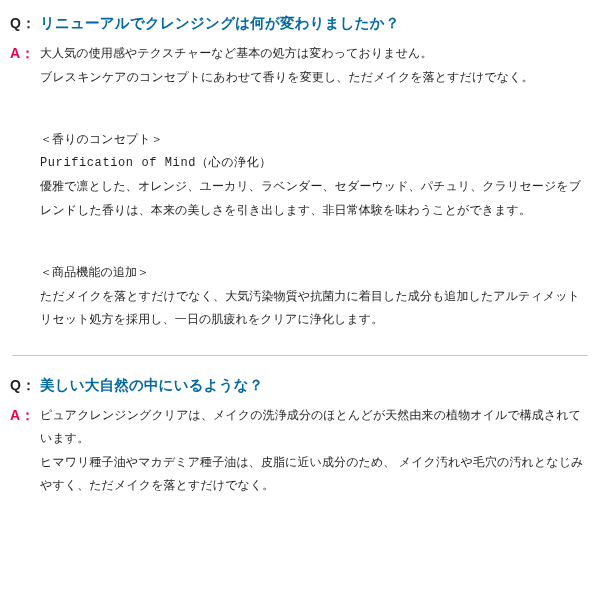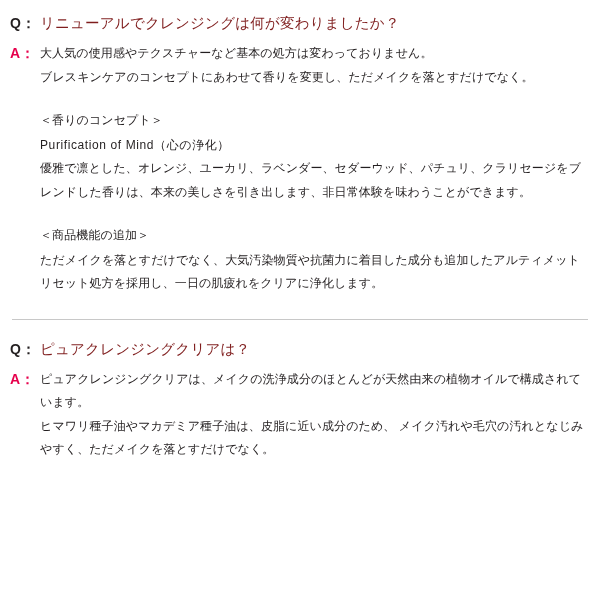--- a/index.html
+++ b/index.html
@@ -36,42 +36,41 @@
     letter-spacing: 0.5px;
     width: 30px;
   }
   .marker.q {
     color: #231f20;
   }
   .marker.a {
     color: #e6004c;
   }
   .q-text {
-    font-weight: normal;
+    font-weight: bold;
     font-size: 14.5px;
     line-height: 22px;
-    color: #7f1d1d;
+    color: #0369a1;
     letter-spacing: 0.2px;
   }
   .a-body {
     font-size: 12px;
     line-height: 23.5px;
     color: #231f20;
     letter-spacing: 0.1px;
     flex: 1 1 auto;
   }
   .a-body p {
     margin: 0;
   }
   .a-body p.spacer-before {
-    margin-top: 21px;
-    font-family: Liberation Mono, monospace;
+    margin-top: 39px;
   }
   .mono-line {
-    font-family: Liberation Sans, sans-serif;
+    font-family: Liberation Mono, monospace;
     letter-spacing: 0.6px;
   }
   .divider {
     border: 0;
     border-top: 1px solid #c8c8c8;
     margin: 23px 2px 18px 2px;
   }
 </style>
 </head>
 <body>
@@ -95,21 +94,21 @@
         <p>ただメイクを落とすだけでなく、大気汚染物質や抗菌力に着目した成分も追加したアルティメットリセット処方を採用し、一日の肌疲れをクリアに浄化します。</p>
       </div>
     </div>
   </div>
 
   <hr class="divider">
 
   <div class="qa-block">
     <div class="qa-row">
       <span class="marker q">Q：</span>
-      <span class="q-text">ピュアクレンジングクリアは？</span>
+      <span class="q-text">美しい大自然の中にいるような？</span>
     </div>
     <div class="qa-row" style="margin-top:8px;">
       <span class="marker a">A：</span>
       <div class="a-body">
         <p>ピュアクレンジングクリアは、メイクの洗浄成分のほとんどが天然由来の植物オイルで構成されています。</p>
         <p>ヒマワリ種子油やマカデミア種子油は、皮脂に近い成分のため、 メイク汚れや毛穴の汚れとなじみやすく、ただメイクを落とすだけでなく。</p>
       </div>
     </div>
   </div>
 

